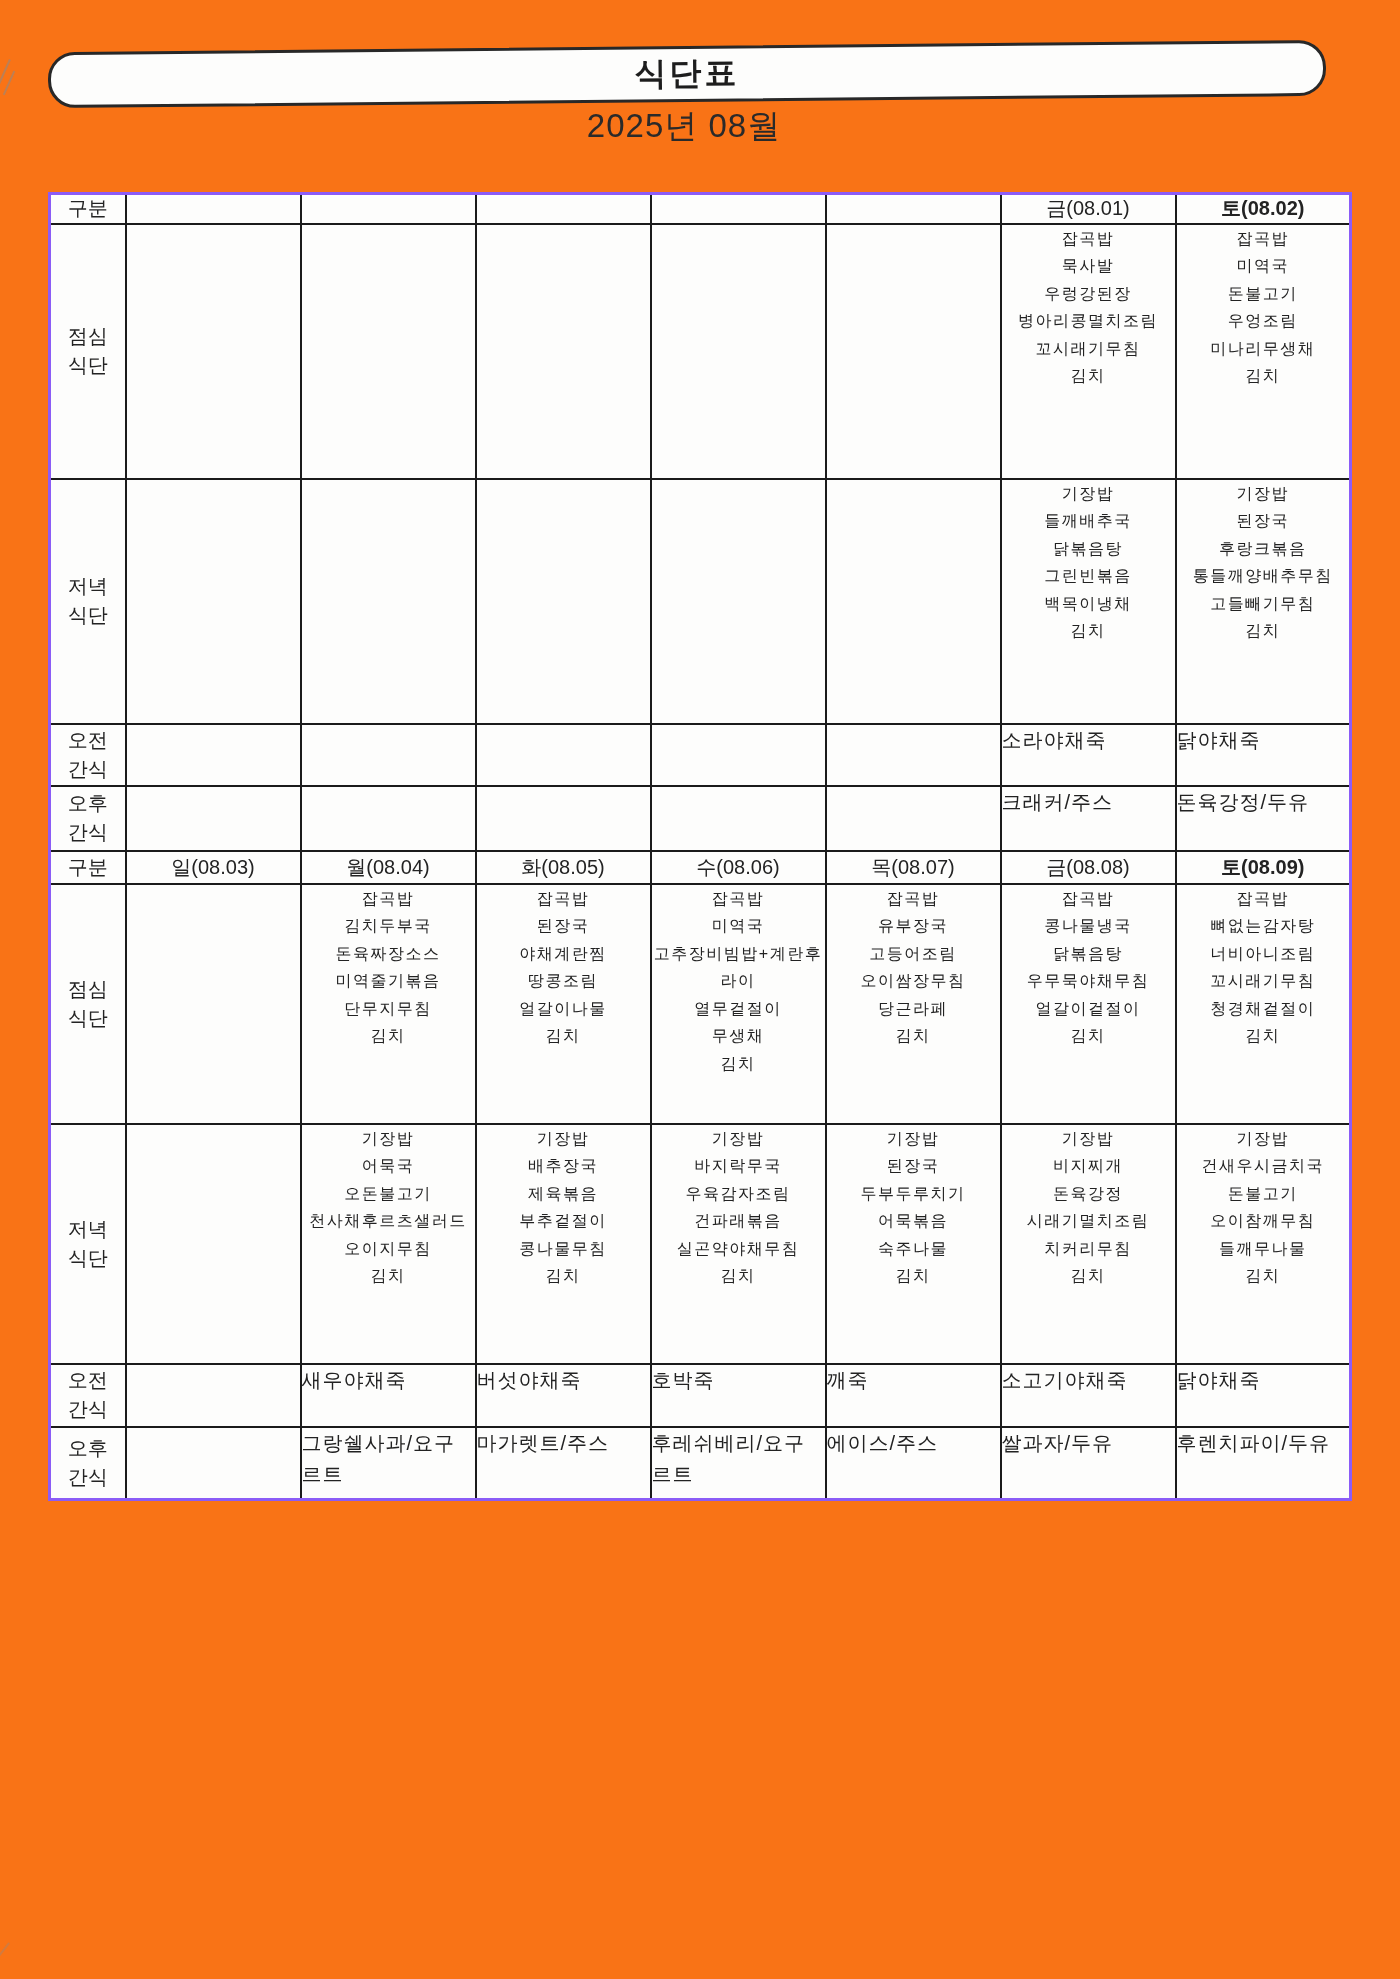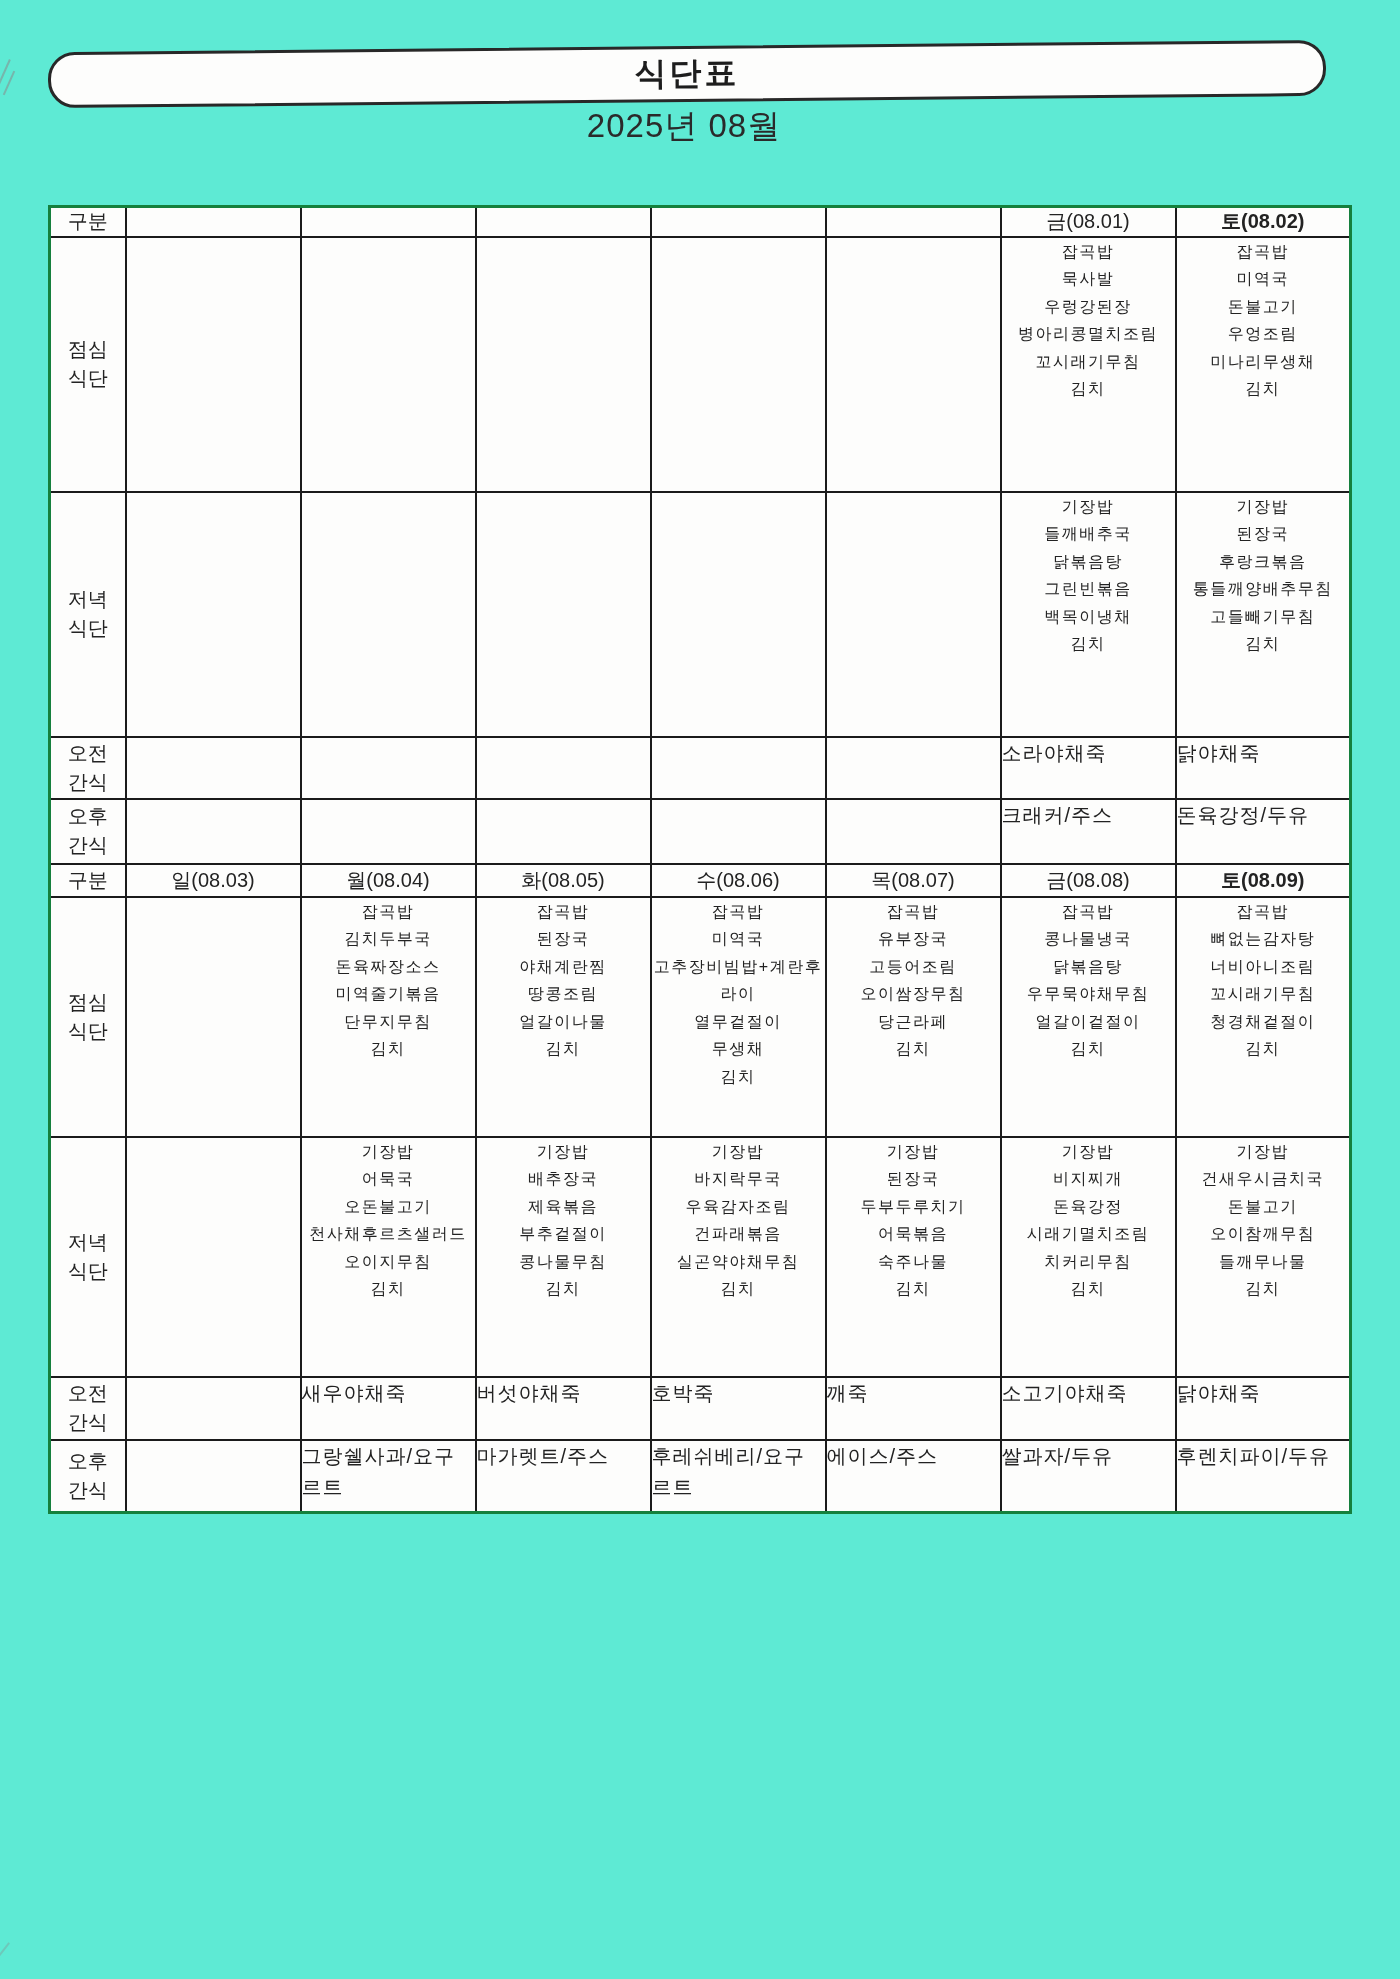--- a/index.html
+++ b/index.html
@@ -5,21 +5,21 @@
   html,body{margin:0;padding:0;}
   body{
     background:#e8e8e6;
     font-family:"Liberation Sans","DejaVu Sans",sans-serif;
     color:#222;
   }
   .page{
     position:relative;
     width:1400px;height:1979px;
     margin:0 auto;
-    background:#5eead4;
+    background:#f97316;
     overflow:hidden;
   }
   
   .tick{position:absolute;background:#8a8a8a;opacity:.55;}
   .tick.t1{left:2px;top:58px;width:2px;height:34px;transform:rotate(24deg);}
   .tick.t2{left:8px;top:70px;width:2px;height:26px;transform:rotate(24deg);}
   .tick.t3{left:-6px;top:1938px;width:2px;height:46px;transform:rotate(38deg);opacity:.35;}
 
   
   .banner{
@@ -36,23 +36,23 @@
     position:absolute;left:48px;top:104px;width:1272px;
     text-align:center;font-size:33px;color:#2a2a2a;letter-spacing:1px;
   }
   .org{
     position:absolute;right:64px;top:150px;width:420px;
     text-align:right;font-size:29px;font-weight:bold;color:#1c1c1c;letter-spacing:1px;
   }
 
   
   table.menu-table{
-    position:absolute;left:48px;top:205px;
+    position:absolute;left:48px;top:192px;
     border-collapse:collapse;table-layout:fixed;
-    border:3px solid #15803d;
+    border:3px solid #8b5cf6;
   }
   table.menu-table td{
     border:2px solid #1b1b1b;
     padding:0;
     overflow:hidden;
     background:#fdfdfc;
   }
   td.hd{
     background:#dbe5f0;
     text-align:center;vertical-align:middle;

